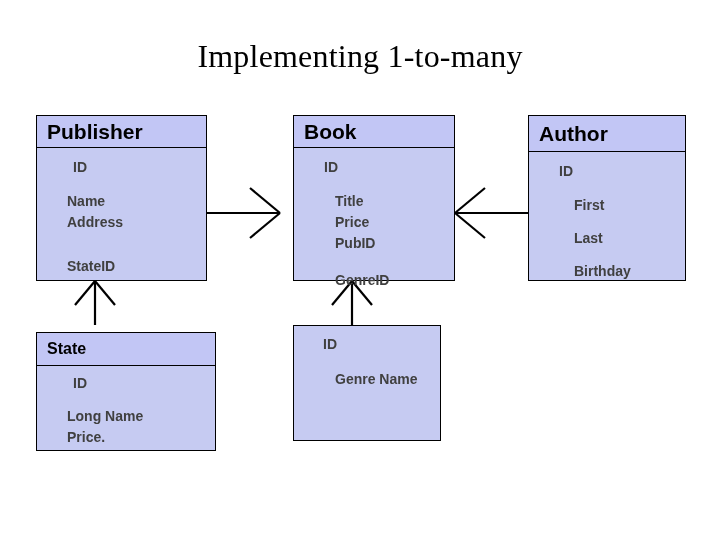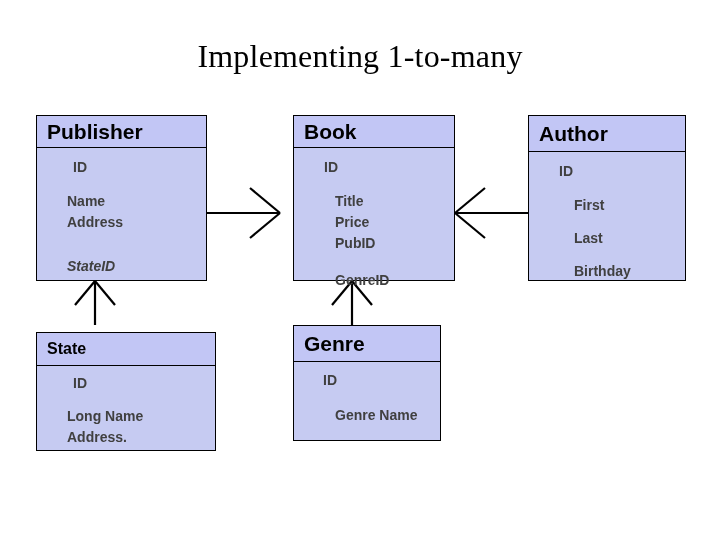--- a/index.html
+++ b/index.html
@@ -94,21 +94,21 @@
       <path d="M 352 281 L 372 305"></path>
     </g>
   </svg>
 
   <div class="entity" style="left:36px; top:115px; width:171px; height:166px;">
     <div class="hdr" style="height:32px; font-size:21px;">Publisher</div>
     <div class="body" style="height:133px;">
       <div class="fld" style="left:36px; top:11px;">ID</div>
       <div class="fld" style="left:30px; top:45px;">Name</div>
       <div class="fld" style="left:30px; top:66px;">Address</div>
-      <div class="fld" style="left:30px; top:110px;font-style:italic;">StateID</div>
+      <div class="fld" style="left:30px; top:110px;">StateID</div>
     </div>
   </div>
 
   <div class="entity" style="left:293px; top:115px; width:162px; height:166px;">
     <div class="hdr" style="height:32px; font-size:21px;">Book</div>
     <div class="body" style="height:133px;">
       <div class="fld" style="left:30px; top:11px;">ID</div>
       <div class="fld" style="left:41px; top:45px;">Title</div>
       <div class="fld" style="left:41px; top:66px;">Price</div>
       <div class="fld" style="left:41px; top:87px;">PubID</div>
@@ -124,25 +124,24 @@
       <div class="fld" style="left:45px; top:78px;">Last</div>
       <div class="fld" style="left:45px; top:111px;">Birthday</div>
     </div>
   </div>
 
   <div class="entity" style="left:36px; top:332px; width:180px; height:119px;">
     <div class="hdr" style="height:33px; font-size:16px;">State</div>
     <div class="body" style="height:86px;">
       <div class="fld" style="left:36px; top:9px;">ID</div>
       <div class="fld" style="left:30px; top:42px;">Long Name</div>
-      <div class="fld" style="left:30px; top:63px;">Address.</div>
+      <div class="fld" style="left:30px; top:63px;">Price.</div>
     </div>
   </div>
 
   <div class="entity" style="left:293px; top:325px; width:148px; height:116px;">
-    <div class="hdr" style="height:36px; font-size:21px;">Genre</div>
     <div class="body" style="height:80px;">
       <div class="fld" style="left:29px; top:10px;">ID</div>
       <div class="fld" style="left:41px; top:45px;">Genre Name</div>
     </div>
   </div>
 
 </div>
 
 </body></html>

